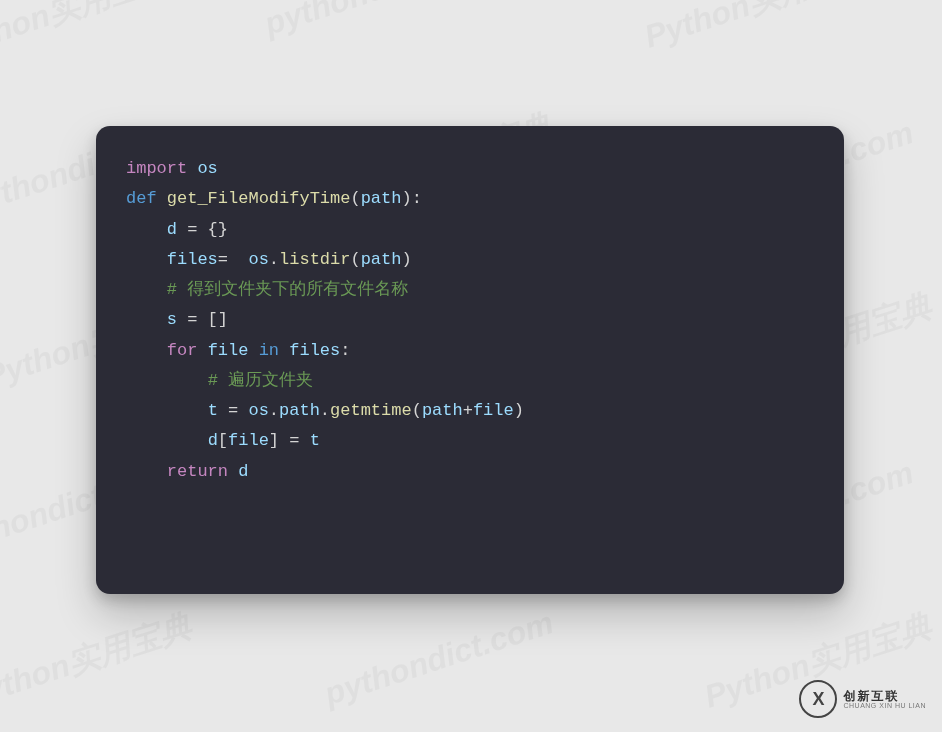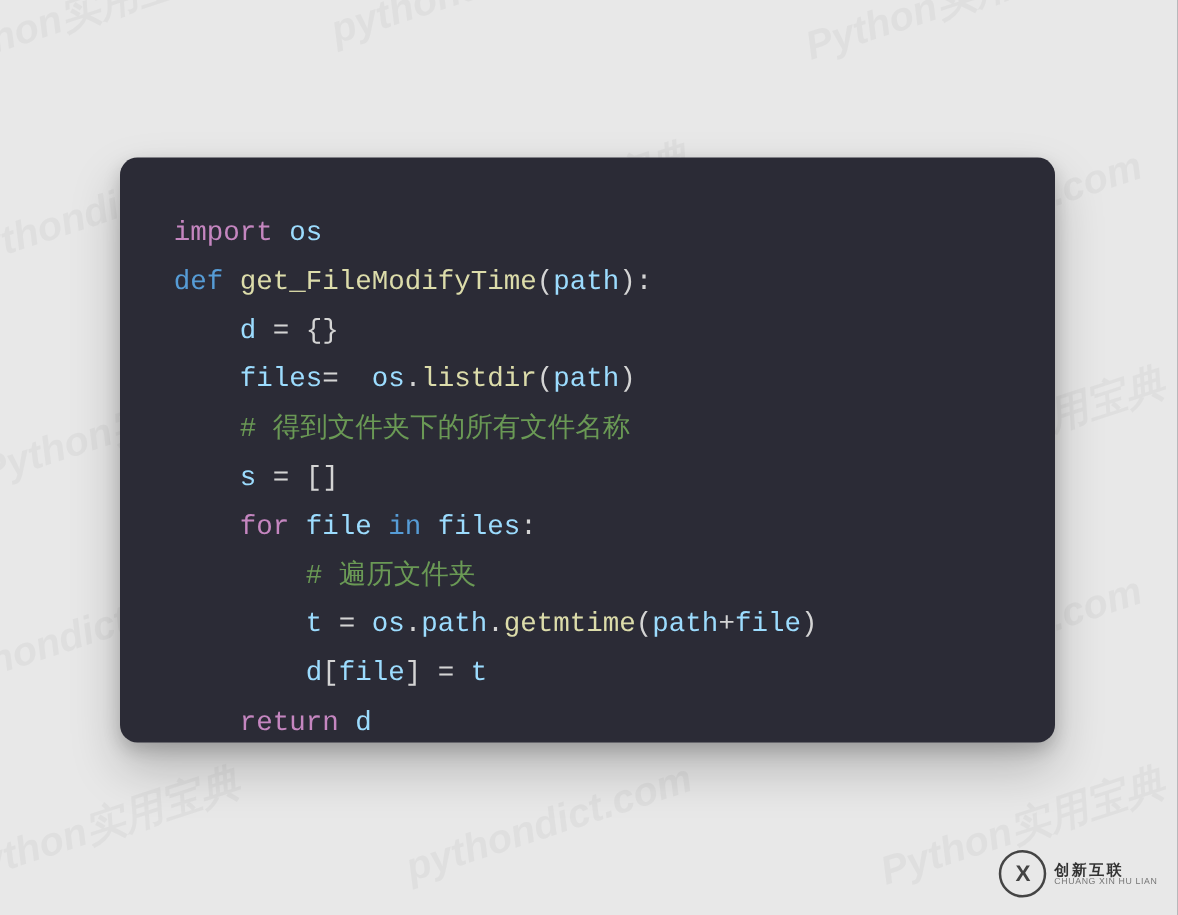--- a/index.html
+++ b/index.html
@@ -40,23 +40,23 @@
     height: 468px;
     background: #2b2b36;
     border-radius: 14px;
     box-shadow: 0 20px 40px rgba(0,0,0,0.22), 0 6px 14px rgba(0,0,0,0.18);
     padding: 28px 30px;
     box-sizing: border-box;
     z-index: 1;
   }
 
   pre.code {
-    margin: 13px;
+    margin: 0;
     font-family: Consolas, "Courier New", monospace;
-    font-size: 22px;
+    font-size: 17px;
     line-height: 1.78;
     color: #d4d4d4;
     white-space: pre;
   }
 
   .tok-kw-import { color: #c586c0; }
   .tok-kw-def { color: #569cd6; }
   .tok-kw-flow { color: #c586c0; }
   .tok-kw-in { color: #569cd6; }
   .tok-func { color: #dcdcaa; }

